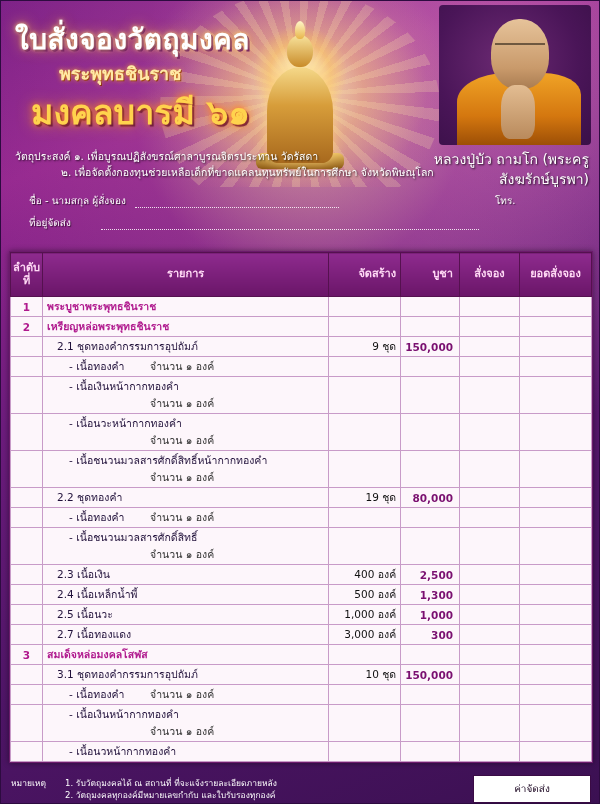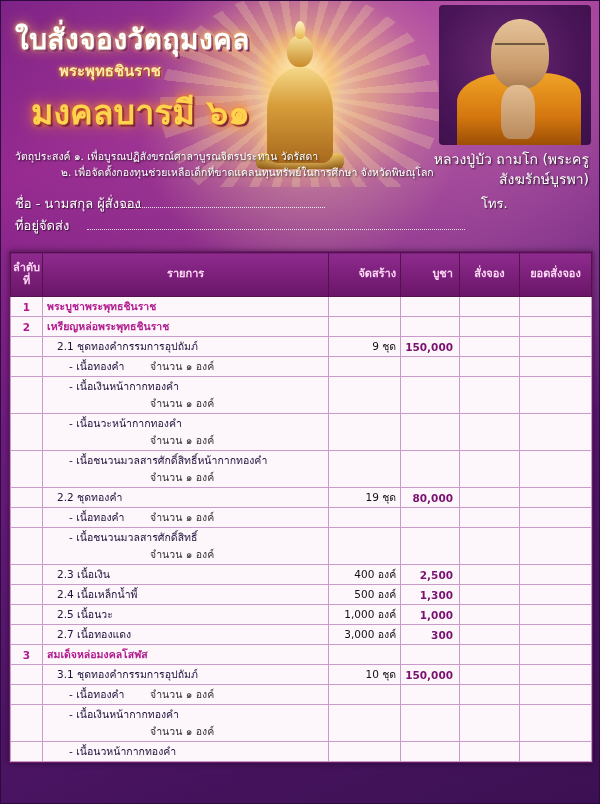--- a/index.html
+++ b/index.html
@@ -106,21 +106,21 @@
 
   .title-main {
     position:absolute; left:14px; top:16px;
     font-size: 28px; font-weight: bold; color: #ffffff;
     letter-spacing: .5px;
     text-shadow: 0 0 4px rgba(255,220,120,.9), 2px 2px 0 #6b1560, 0 0 14px rgba(255,180,60,.8);
     white-space: nowrap;
   }
   .title-sub {
     position:absolute; left:58px; top:58px;
-    font-size: 15px; font-weight: bold;
+    font-size: 18px; font-weight: bold;
     color:#ffe9a6;
     text-shadow: 0 0 5px rgba(255,170,40,.95), 1px 1px 0 #7a2111;
     white-space: nowrap;
   }
   .title-sub2 {
     position:absolute; left:30px; top:84px;
     font-size: 34px; font-weight: bold;
     color:#ffd34d;
     text-shadow: 0 0 6px rgba(255,120,30,.95), 2px 2px 1px #5a0f3f, 0 0 16px rgba(255,170,40,.8);
     white-space: nowrap;
@@ -135,22 +135,22 @@
 
   .purpose {
     position:absolute; left:14px; top:148px; width:400px;
     color:#ffffff; font-size:10.5px; line-height:1.5;
     text-shadow: 1px 1px 2px rgba(0,0,0,.75);
   }
   .purpose .ln { white-space: nowrap; }
 
   
   .formarea {
-    position:absolute; left:0; top:186px; width:478px; height:62px;
-    color:#ffffff; font-size:13px;
+    position:absolute; left:14px; top:186px; width:478px; height:62px;
+    color:#ffffff; font-size:10px;
   }
   .fline { position:absolute; left:14px; right:14px; height:20px; }
   .fline .lbl { position:absolute; left:0; top:2px; white-space:nowrap; text-shadow:1px 1px 1px rgba(0,0,0,.6); }
   .dots {
     position:absolute; bottom:3px; height:1px;
     border-bottom: 1px dotted rgba(255,255,255,.85);
   }
   .tel { position:absolute; top:2px; white-space:nowrap; text-shadow:1px 1px 1px rgba(0,0,0,.6); }
 
   
@@ -430,14 +430,22 @@
             <td class="c-item ind2"><span class="sub">- เนื้อนวหน้ากากทองคำ</span></td>
             <td class="c-make mk"></td>
             <td class="c-price pr"></td>
             <td class="c-ord"></td>
             <td class="c-tot"></td>
           </tr>
         </tbody>
     </table>
   </div>
 
+  <div class="footer">
+    <div class="note-title">หมายเหตุ</div>
+    <div class="n1">1. รับวัตถุมงคลได้ ณ สถานที่ ที่จะแจ้งรายละเอียดภายหลัง</div>
+    <div class="n2">2. วัตถุมงคลทุกองค์มีหมายเลขกำกับ และใบรับรองทุกองค์</div>
+    <div class="shipbox">
+      <span>ค่าจัดส่ง</span>
+    </div>
+  </div>
 
 </div>
 
 </body></html>

